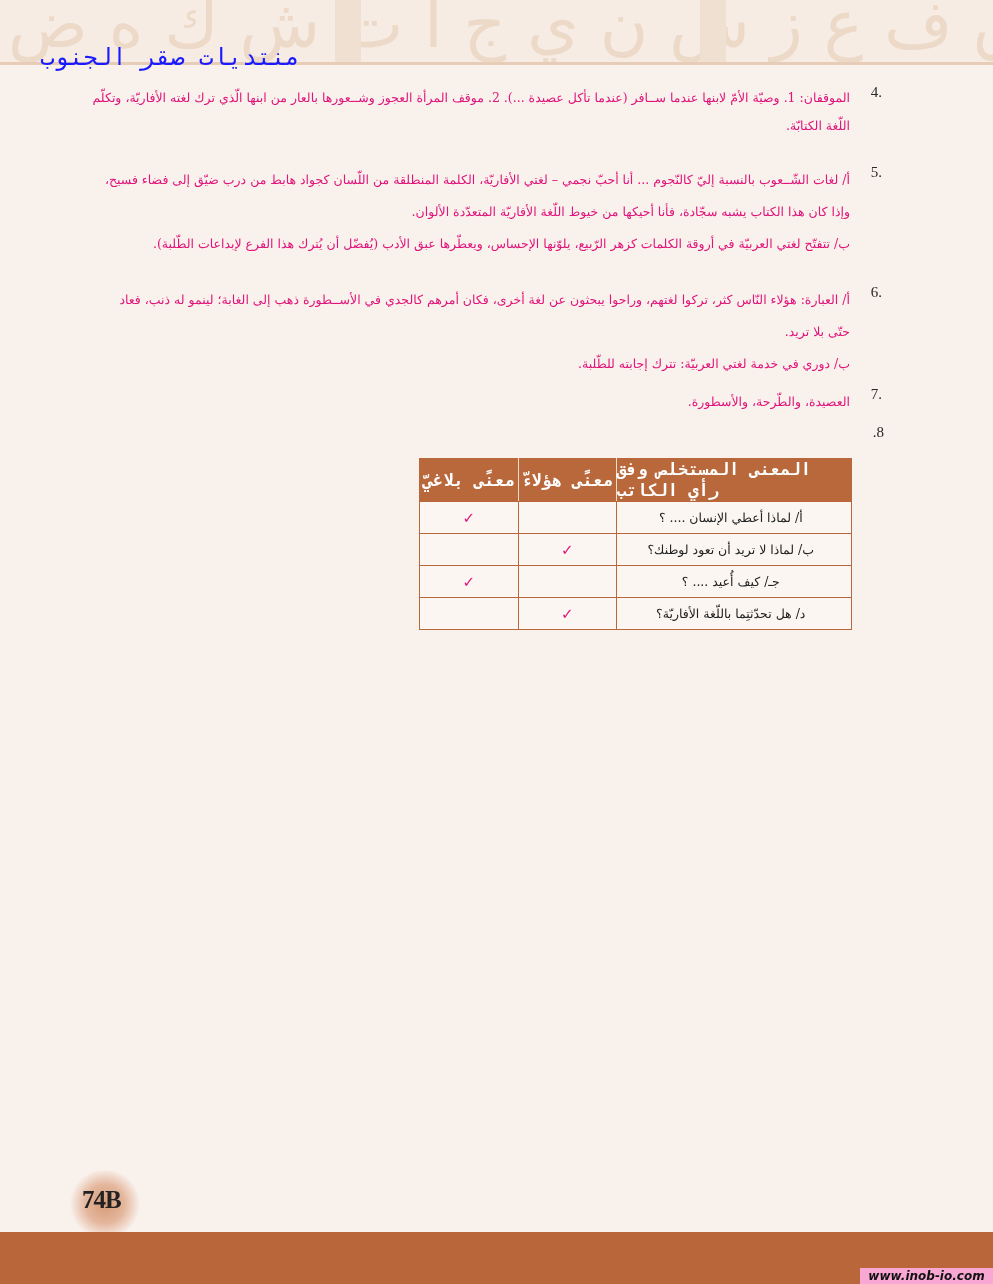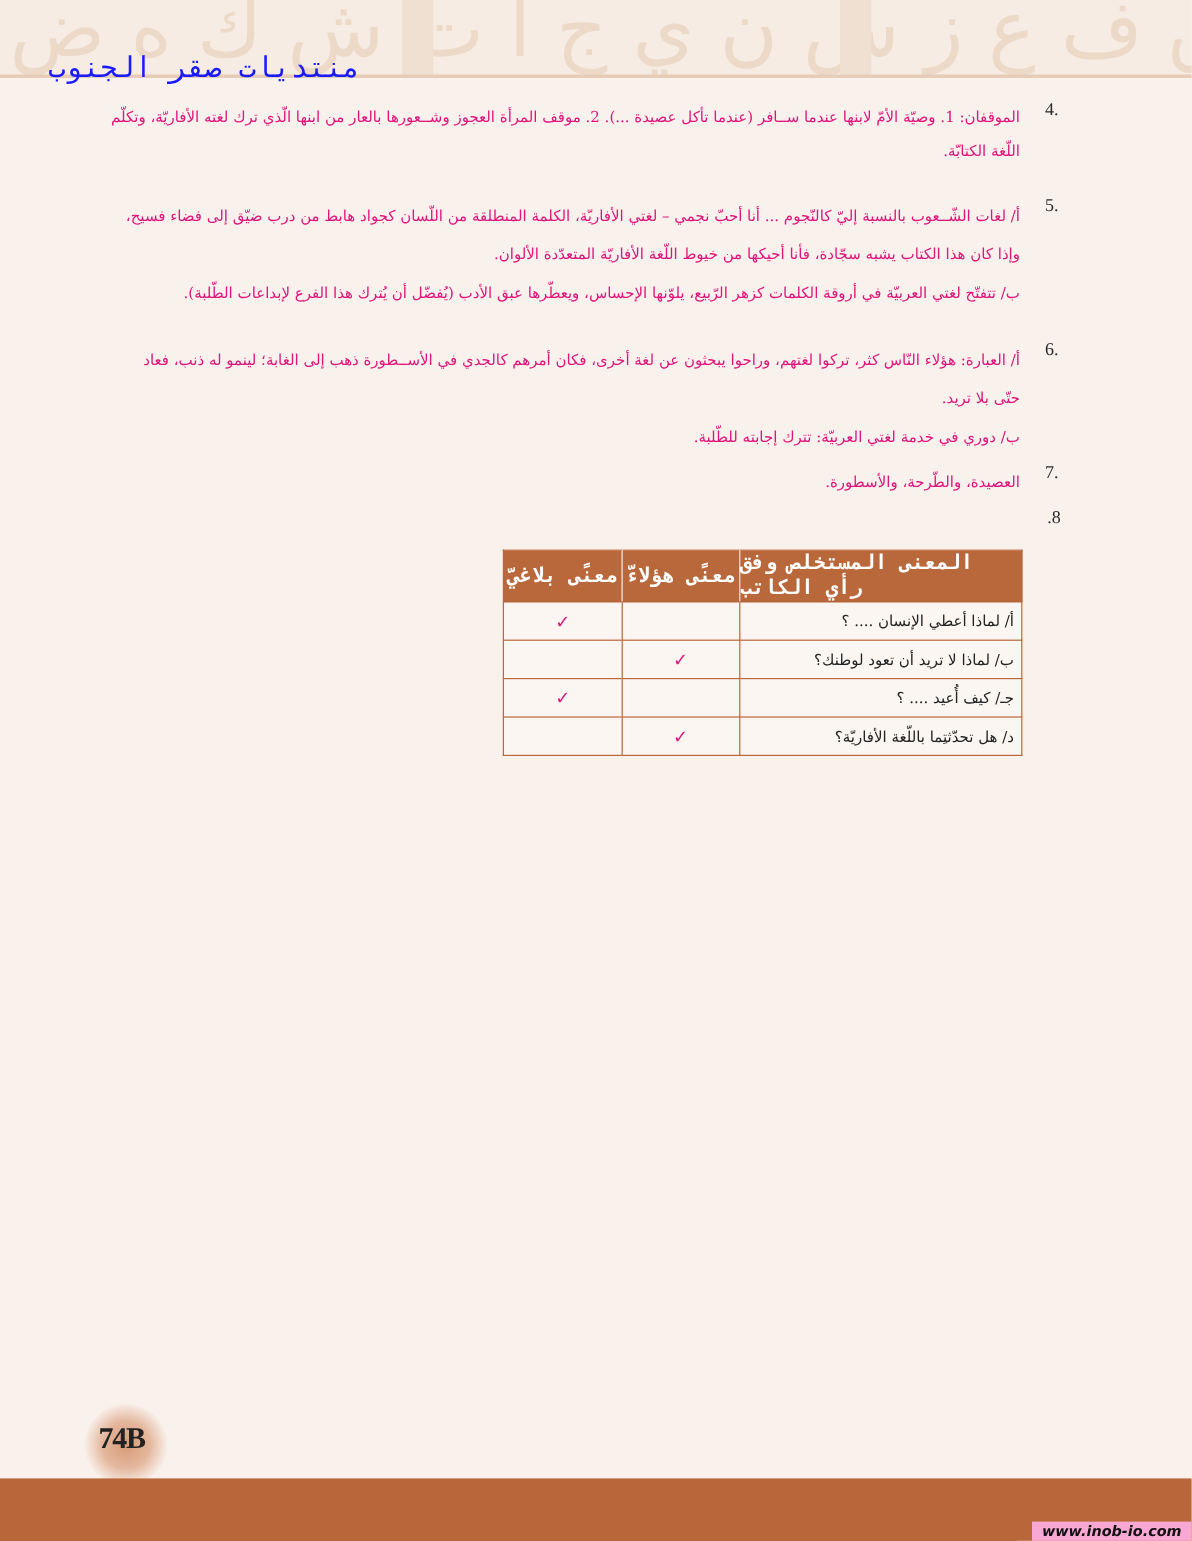--- a/index.html
+++ b/index.html
@@ -80,21 +80,21 @@
     height: 33px; border: 1px solid #b9683b;
     border-left: 1px solid #f3dccc;
   }
   th.first { text-align: left; padding-right: 14px; width: 236px; }
   th.c2 { width: 98px; }
   th.c3 { width: 99px; border-left: 1px solid #b9683b; }
   td {
     height: 32px; border: 1px solid #b9683b;
     color: #222; background: #fbf6f2;
   }
-  td.q-cell { text-align: right; padding-right: 6px; }
+  td.q-cell { text-align: center; padding-right: 6px; }
   td.check {
     text-align: center; color: #e0147a; font-size: 15px;
     font-family: "DejaVu Sans", sans-serif;
   }
 
   .page-badge {
     position: absolute; left: 70px; top: 1170px; width: 70px; height: 68px;
     border-radius: 50%;
     background: radial-gradient(circle, #d79a78 0%, #e4b79d 40%, rgba(249,241,236,0) 72%);
   }

